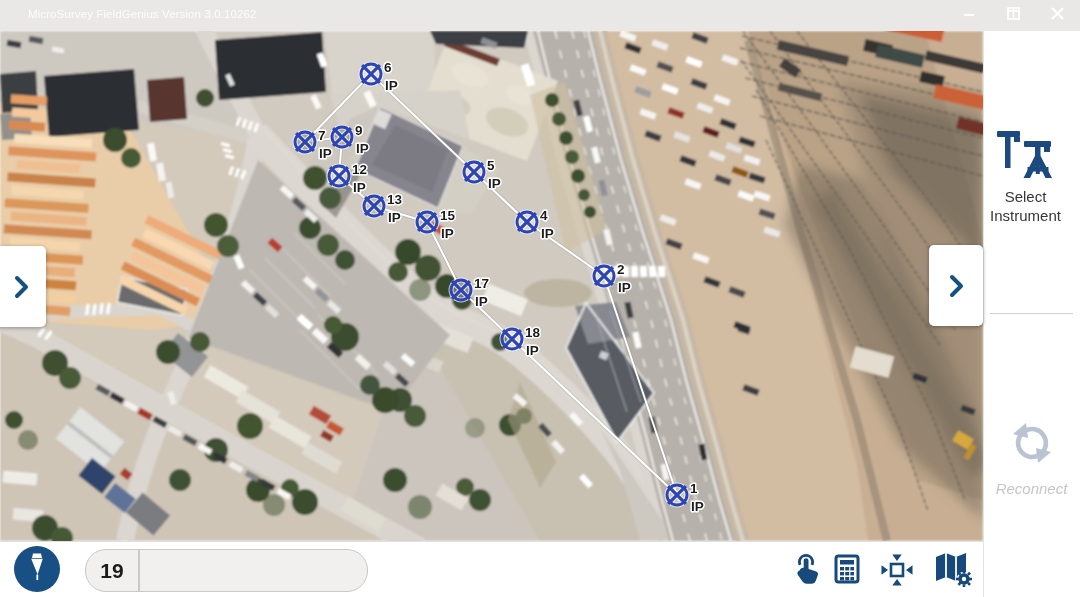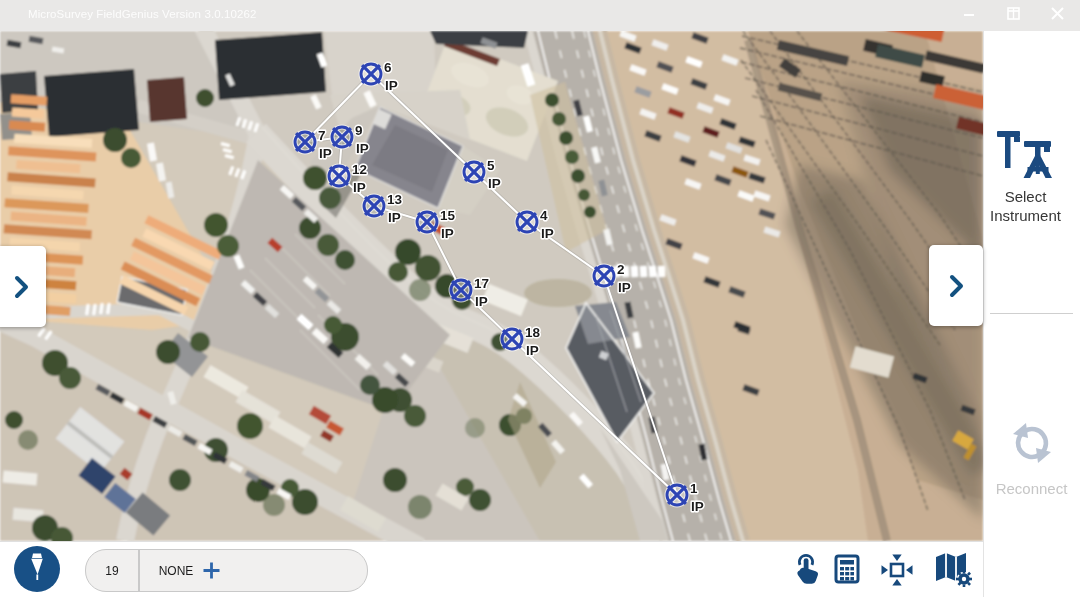--- a/index.html
+++ b/index.html
@@ -13,27 +13,27 @@
   #bottombar{position:absolute;left:0;top:541px;width:983px;height:56px;background:#ffffff;
              border-top:1px solid #e0e0e0;}
   .navbtn{position:absolute;width:50px;height:81px;background:#fff;border-radius:5px;
           box-shadow:0 1px 4px rgba(0,0,0,.35);display:flex;align-items:center;justify-content:center;}
   #navL{left:-4px;top:246px;}
   #navR{left:929px;top:245px;width:54px;}
   #pill{position:absolute;left:85px;top:549px;width:281px;height:41px;background:#f1f0ef;
         border:1px solid #c9c9c9;border-radius:21px;display:flex;align-items:center;}
   .pillcell{display:flex;align-items:center;justify-content:center;height:100%;}
   .pillsep{width:1px;height:41px;background:#c9c9c9;}
-  .pilltxt{font-size:12px;font-weight:normal;color:#1c1c1c;}
+  .pilltxt{font-size:21px;font-weight:bold;color:#1c1c1c;}
   .plus{margin-left:9px;}
   #selins{position:absolute;left:983px;top:128px;width:85px;text-align:center;}
   #selins .lbl{font-size:15px;color:#363636;line-height:19px;margin-top:5px;}
   #sepline{position:absolute;left:990px;top:313px;width:83px;height:1px;background:#cfcfcf;}
   #recon{position:absolute;left:983px;top:420px;width:97px;text-align:center;}
-  #recon .lbl{font-size:15px;color:#c6c6c6;margin-top:10px;}
+  #recon .lbl{font-size:15px;color:#c6c6c6;margin-top:10px;font-style:italic;}
   .winbtn{position:absolute;top:0;}
 </style>
 </head>
 <body>
 
 <div id="mapwrap">
 <svg width="983" height="510" viewBox="0 31 983 510">
 <defs>
         <filter id="soft" x="-2%" y="-2%" width="104%" height="104%">
           <feGaussianBlur stdDeviation="0.85"></feGaussianBlur>
@@ -794,26 +794,20 @@
     <rect x="23.4" y="29.5" width="1.8" height="5.5"></rect>
   </g>
 </svg>
 
 <div id="pill">
   <div class="pillcell" style="width:52px">
       <span class="pilltxt">19</span>
     </div>
   <div class="pillsep"></div>
   <div class="pillsep"></div>
-  <div class="pillcell" style="width:100px">
-      <span class="pilltxt">NONE</span>
-      <svg class="plus" width="19" height="19" viewBox="0 0 19 19">
-        <path d="M9.5 1.5 V17.5 M1.5 9.5 H17.5" stroke="#2e66ab" stroke-width="2.8" fill="none"></path>
-      </svg>
-    </div>
 </div>
 
 <svg style="position:absolute;left:789px;top:552px" width="34" height="34" viewBox="0 0 34 34">
   <g fill="#17497c">
     <path d="M9.8 13.5 A8 8 0 1 1 24.2 13.5 L21.6 12.3 A5.2 5.2 0 1 0 12.4 12.3 Z"></path>
     <rect x="14.7" y="6.2" width="4.8" height="14" rx="2.4"></rect>
     <path d="M10.5 18.5 q-3.2 1.2 -1.6 4.4 l4.8 6.8 q1.4 2.1 4 2.1 l5.2 0 q2.8 0 3.8-2.8 l2.1-5.8 q1-3 -2.2-4 l-7.6-2.4 -4.6-1 q-2.6-.5 -3.9 2.7 z"></path>
   </g>
 </svg>
 

